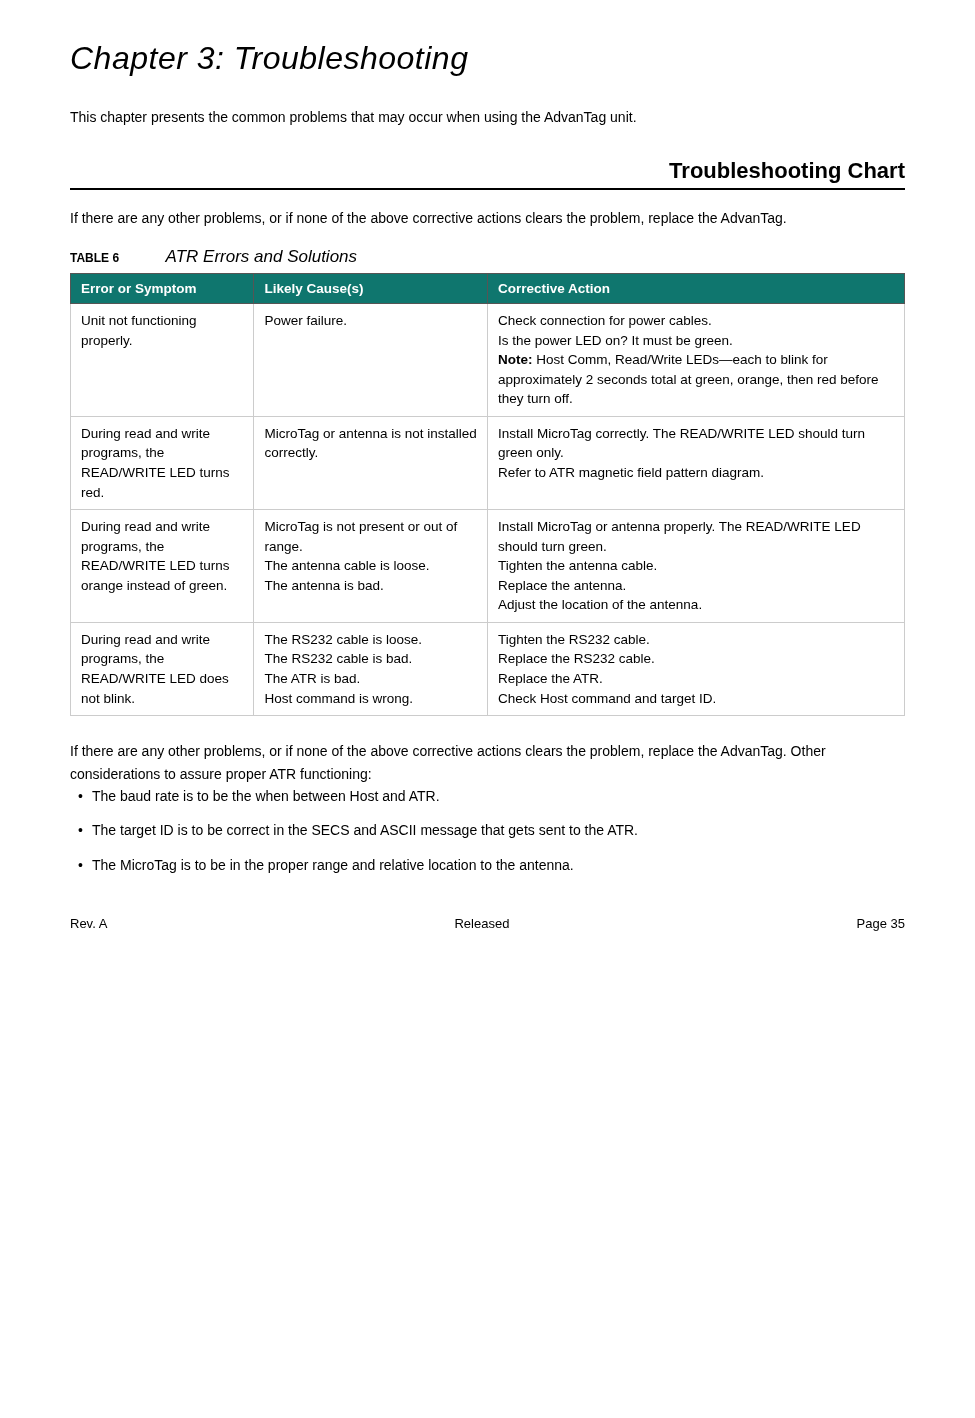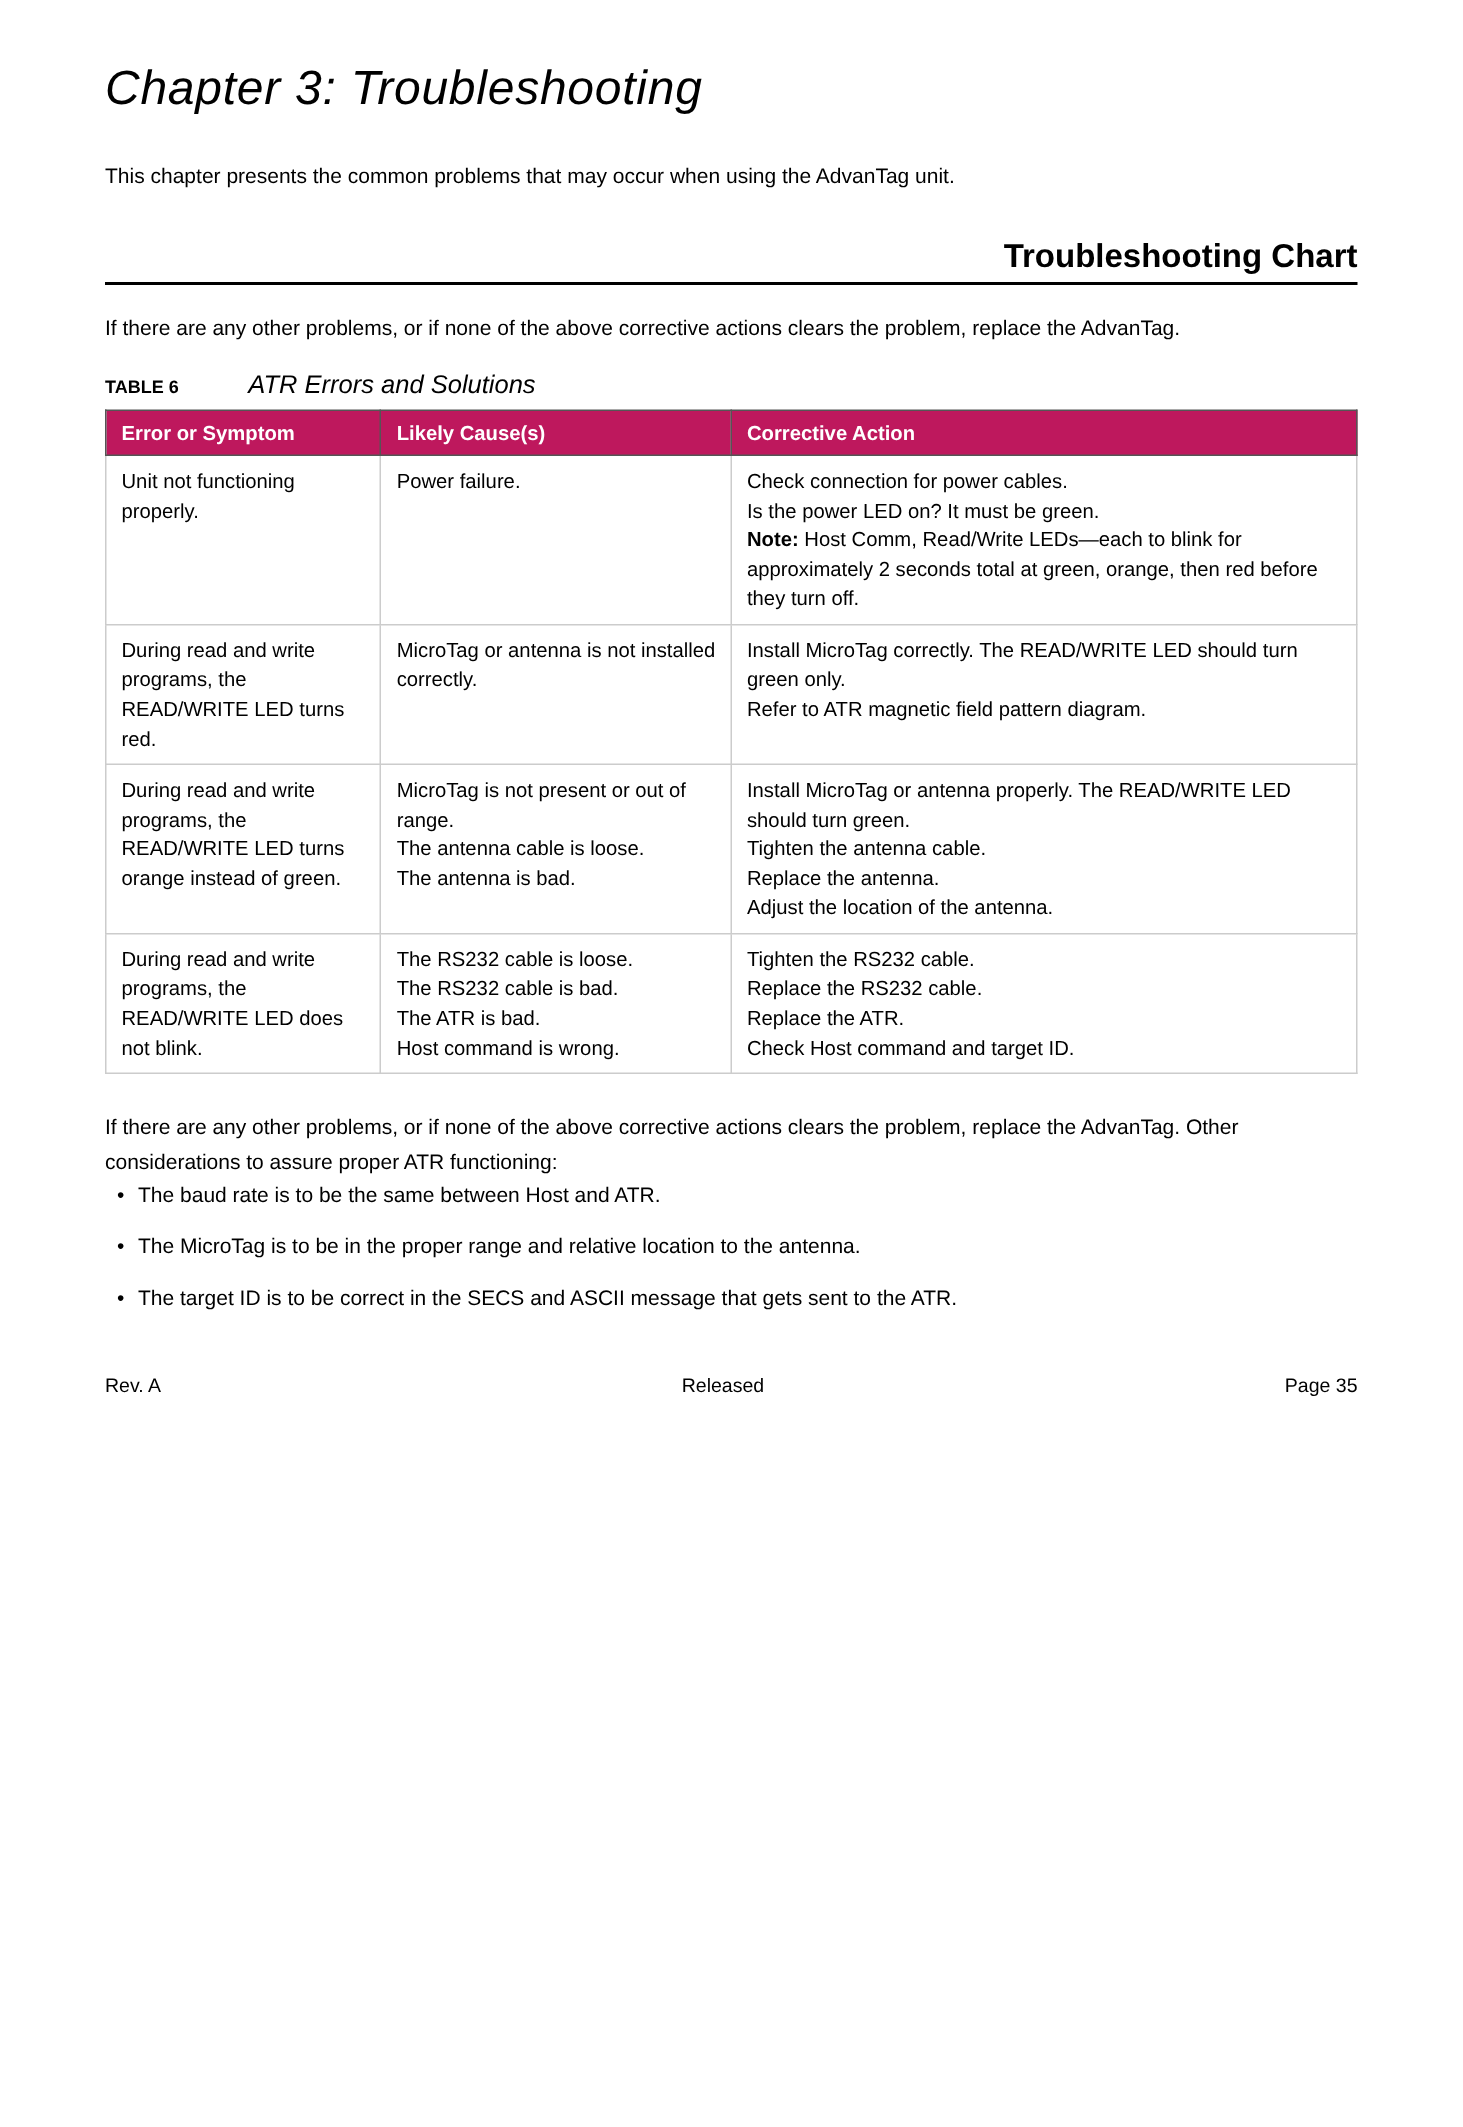--- a/index.html
+++ b/index.html
@@ -55,21 +55,21 @@
       font-size: 17px;
       margin-left: 32px;
     }
     table {
       width: 100%;
       border-collapse: collapse;
       margin-bottom: 24px;
       font-size: 13.5px;
     }
     table thead tr {
-      background-color: #be185d;
+      background-color: #0f766e;
       color: #fff;
     }
     table thead th {
       padding: 7px 10px;
       text-align: left;
       font-weight: bold;
       font-size: 13.5px;
       border: 1px solid #555;
     }
     table tbody tr {
@@ -198,23 +198,23 @@
         Replace the ATR.<br>
         Check Host command and target ID.
       </td>
     </tr>
   </tbody>
 </table>
 
 <div class="bullet-section">
   <p>If there are any other problems, or if none of the above corrective actions clears the problem, replace the AdvanTag. Other considerations to assure proper ATR functioning:</p>
   <ul>
-    <li>The baud rate is to be the same between Host and ATR.</li>
+    <li>The baud rate is to be the when between Host and ATR.</li>
+    <li>The target ID is to be correct in the SECS and ASCII message that gets sent to the ATR.</li>
     <li>The MicroTag is to be in the proper range and relative location to the antenna.</li>
-    <li>The target ID is to be correct in the SECS and ASCII message that gets sent to the ATR.</li>
   </ul>
 </div>
 
 <div class="footer">
   <span>Rev. A</span>
   <span>Released</span>
   <span>Page 35</span>
 </div>
 
 </body></html>

